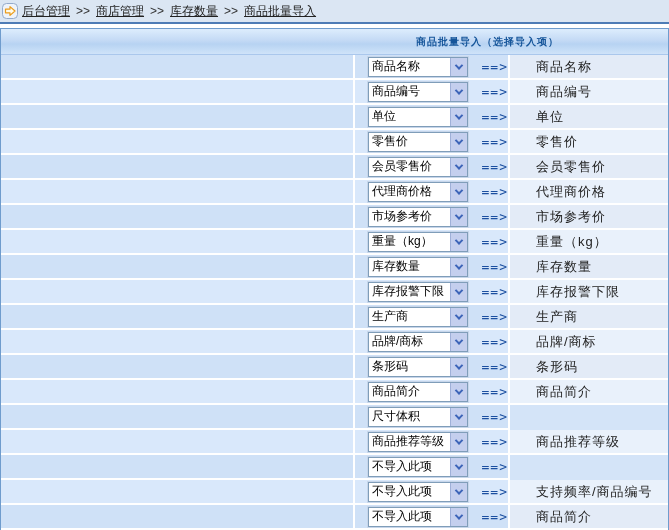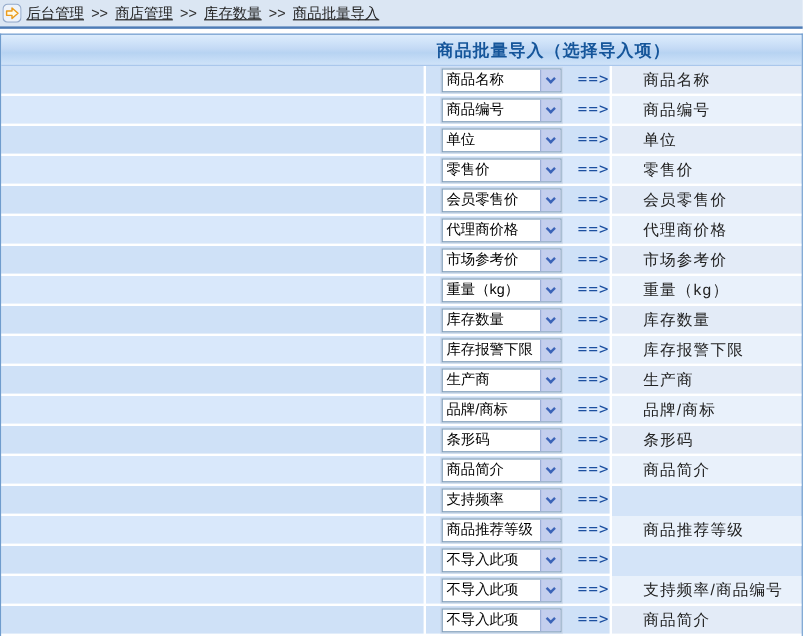--- a/index.html
+++ b/index.html
@@ -33,21 +33,21 @@
     border: 1px solid #6f9ccd;
     border-bottom: none;
     background: #d4e4f8;
     overflow: hidden;
   }
   .panel-header {
     height: 26px;
     line-height: 26px;
     background: linear-gradient(to bottom, #ddedfd 0%, #c4daf5 45%, #b7d3f2 60%, #cfe3f9 100%);
     color: #15559a;
-    font-size: 14px;
+    font-size: 10px;
     font-weight: bold;
     text-align: right;
     padding-right: 109px;
     letter-spacing: 1px;
     border-bottom: 1px solid #aac7ec;
   }
 
   
   .rows { width: 100%; }
   .row {
@@ -353,21 +353,21 @@
     </div>
     <div class="col col-right">
       <span class="field-label">商品简介</span>
     </div>
   </div>
 
   <div class="row odd">
     <div class="col col-left"></div>
     <div class="col col-mid">
       <div class="select">
-        <span class="select-value">支持频率</span>
+        <span class="select-value">尺寸体积</span>
         <span class="select-btn">
               <i class="chev"></i>
             </span>
       </div>
       <span class="arrow">==&gt;</span>
     </div>
   </div>
 
   <div class="row even">
     <div class="col col-left"></div>

